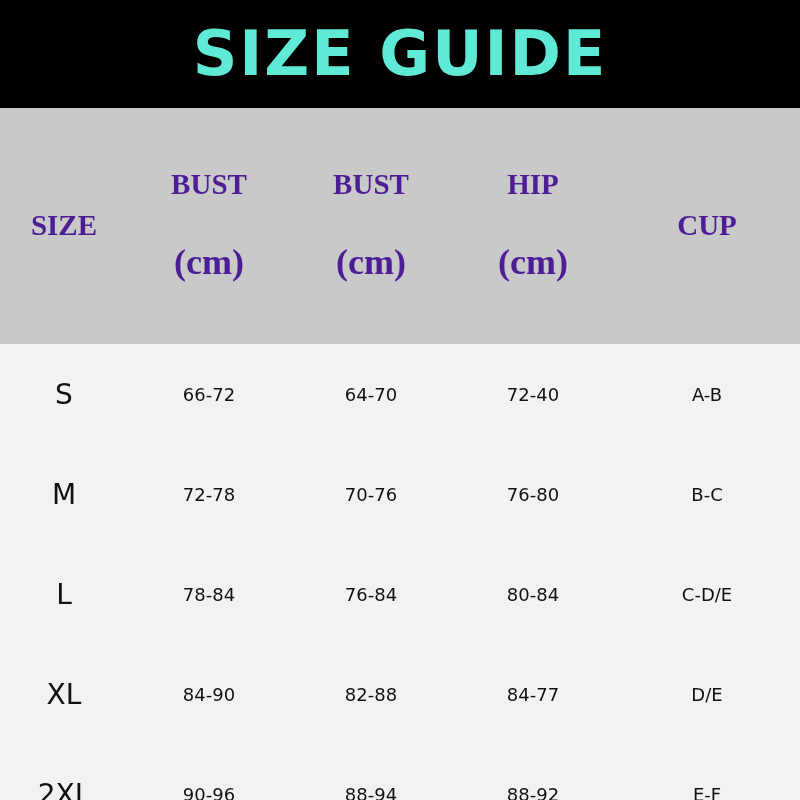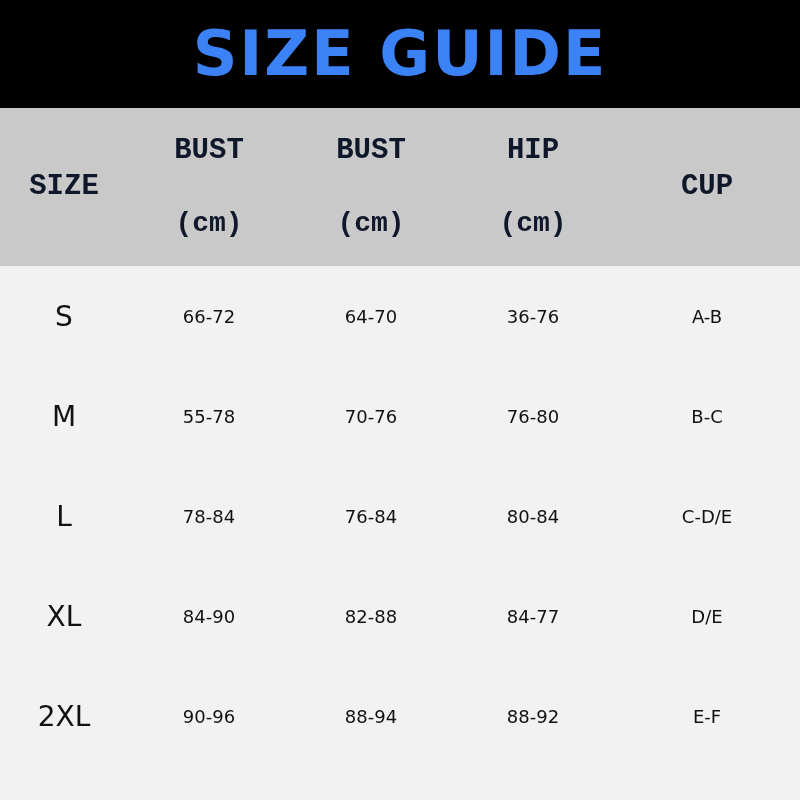--- a/index.html
+++ b/index.html
@@ -23,56 +23,56 @@
   .title-bar {
     width: 100%;
     height: 108px;
     background: #000000;
     display: flex;
     align-items: center;
     justify-content: center;
     box-sizing: border-box;
   }
   .title-bar .title {
-    color: #3b82f6;
+    color: #5eead4;
     font-size: 62px;
     font-weight: bold;
     letter-spacing: 2px;
     line-height: 1;
     font-family: "DejaVu Sans", sans-serif;
   }
   
   table.size-table {
     width: 100%;
     border-collapse: collapse;
     table-layout: fixed;
   }
   table.size-table thead tr {
     background: #c9c9c9;
   }
   table.size-table thead th {
-    height: 158px;
+    height: 236px;
     vertical-align: middle;
     text-align: center;
-    color: #0f172a;
+    color: #4c1d95;
     font-size: 29px;
     font-weight: bold;
     padding: 0;
-    font-family: Liberation Mono, monospace;
+    font-family: Liberation Serif, serif;
   }
   .head-stack {
     display: flex;
     flex-direction: column;
     align-items: center;
     justify-content: center;
     line-height: 1.1;
   }
   .head-stack .unit {
     margin-top: 42px;
-    font-size: 28px;
+    font-size: 36px;
     font-weight: bold;
   }
   .head-single {
     display: block;
     line-height: 1.1;
   }
   th.col-size { width: 128px; }
   th.col-bust { width: 162px; }
   th.col-waist { width: 162px; }
   th.col-hip { width: 162px; }
@@ -129,26 +129,26 @@
         <th class="col-cup">
           <span class="head-single">CUP</span>
         </th>
       </tr>
     </thead>
     <tbody>
       <tr>
         <td>S</td>
         <td>66-72</td>
         <td>64-70</td>
-        <td>36-76</td>
+        <td>72-40</td>
         <td>A-B</td>
       </tr>
       <tr>
         <td>M</td>
-        <td>55-78</td>
+        <td>72-78</td>
         <td>70-76</td>
         <td>76-80</td>
         <td>B-C</td>
       </tr>
       <tr>
         <td>L</td>
         <td>78-84</td>
         <td>76-84</td>
         <td>80-84</td>
         <td>C-D/E</td>

